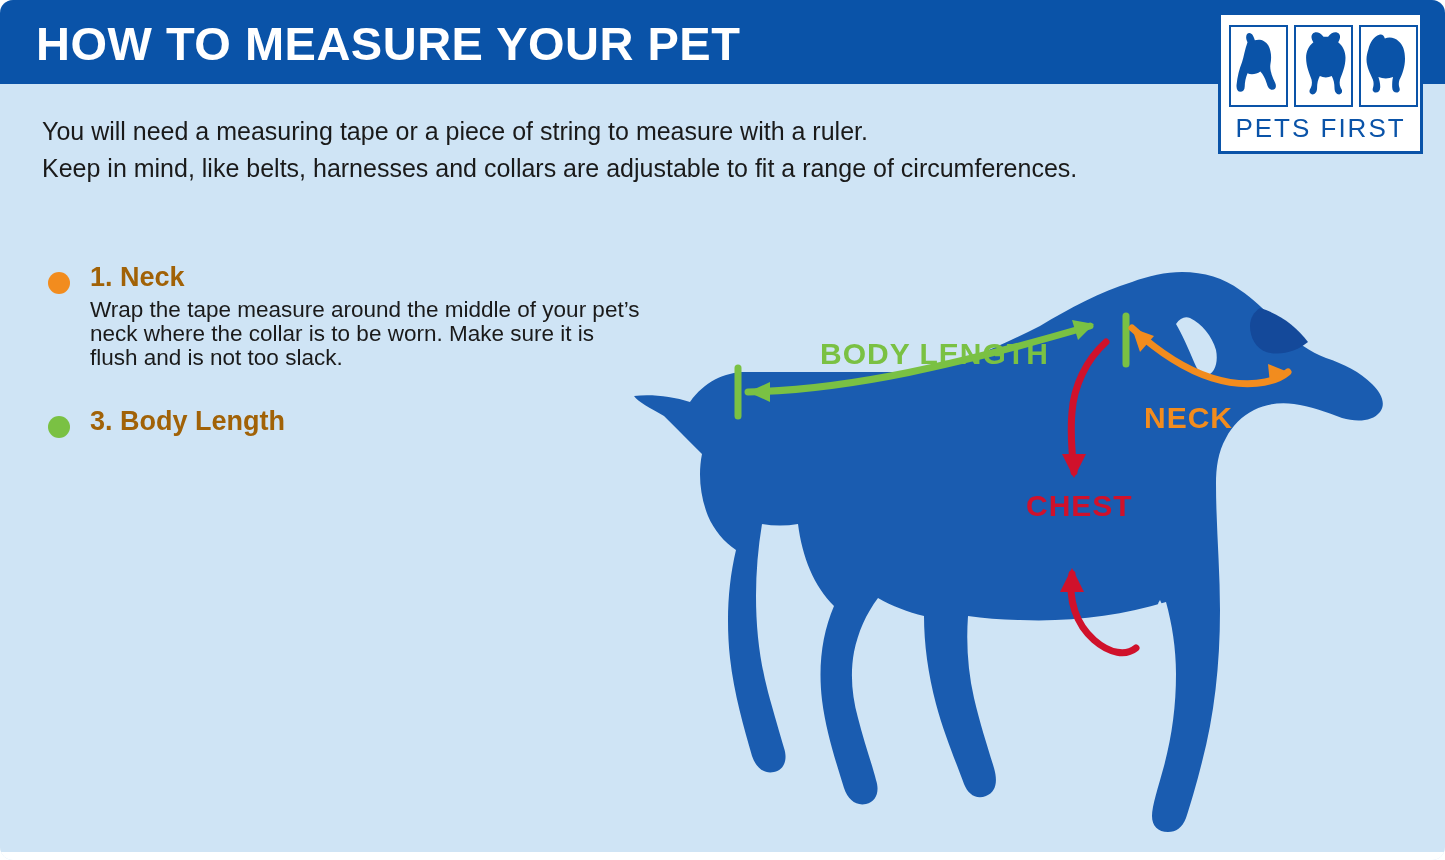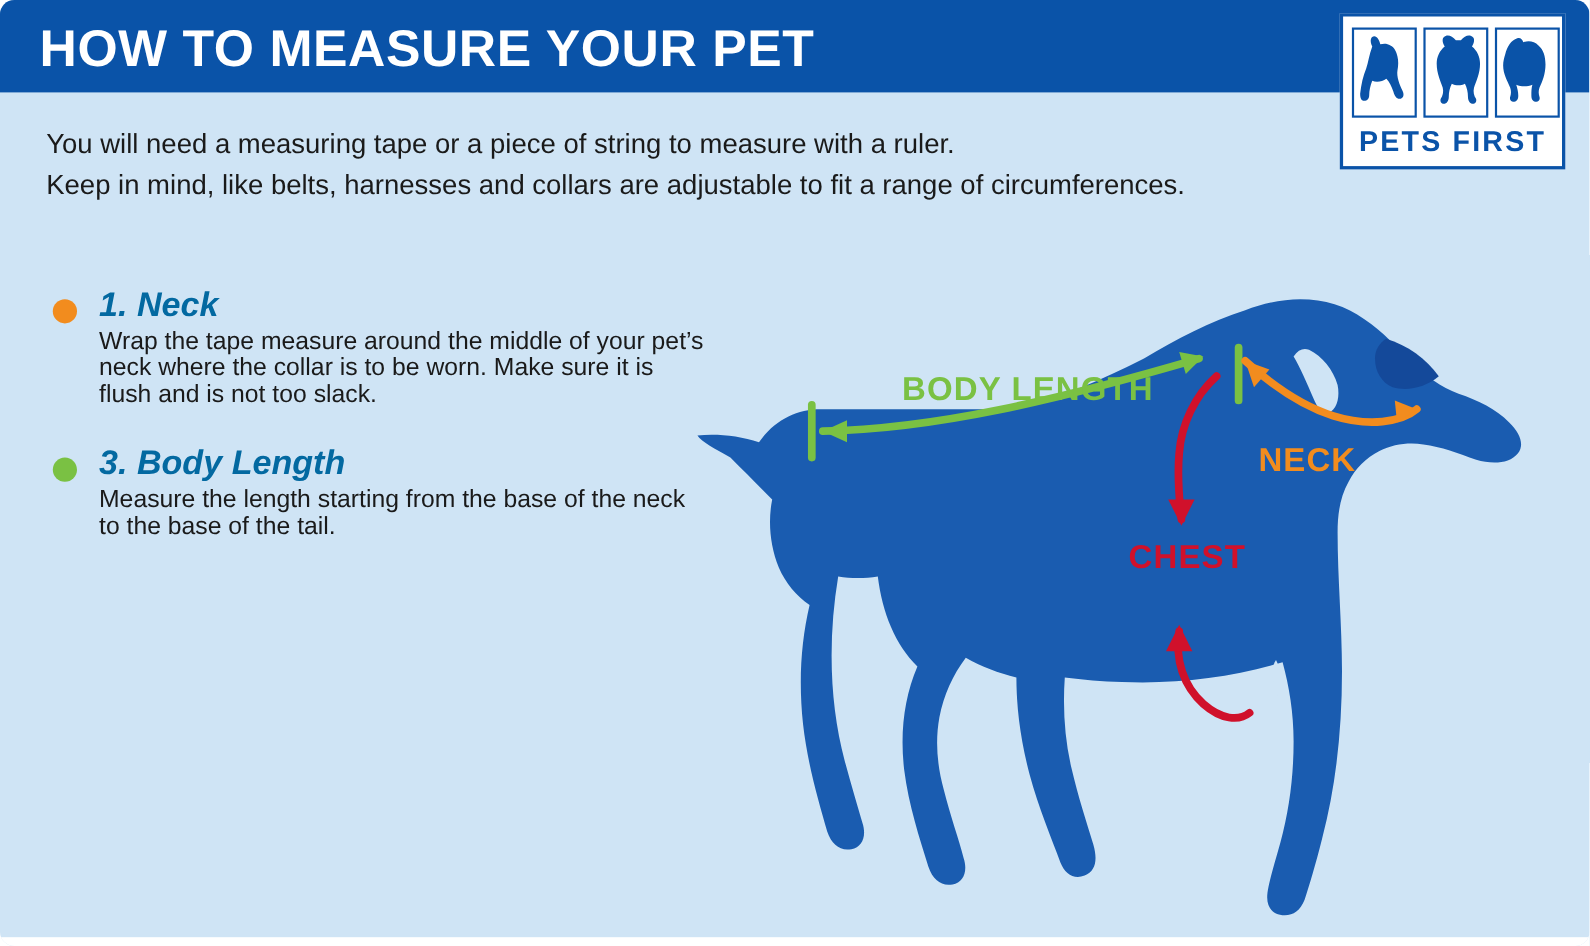--- a/index.html
+++ b/index.html
@@ -64,21 +64,21 @@
     overflow: hidden;
   }
   #logo-text {
     position: absolute;
     left: 0;
     right: 0;
     top: 98px;
     text-align: center;
     color: #0a53a8;
     font-size: 26px;
-    font-weight: bold;
+    font-weight: normal;
     letter-spacing: 2px;
     font-family: "Liberation Sans", sans-serif;
   }
   
   #intro {
     position: absolute;
     left: 42px;
     top: 113px;
     width: 1160px;
     color: #1a1a1a;
@@ -100,26 +100,25 @@
   }
   .step-dot {
     position: absolute;
     left: 6px;
     top: 10px;
     width: 22px;
     height: 22px;
     border-radius: 50%;
   }
   .step-title {
-    font-size: 31px;
+    font-size: 27px;
     font-weight: bold;
-    color: #0369a1;
+    color: #a16207;
     margin: 0 0 6px 0;
     line-height: 30px;
-    font-style: italic;
   }
   .step-desc {
     font-size: 22.5px;
     color: #1a1a1a;
     line-height: 24px;
   }
   
   #illustration {
     position: absolute;
     left: 620px;
@@ -176,21 +175,20 @@
     <div class="step">
       <span class="step-dot" style="background:#f28c1e"></span>
       <div class="step-title">1. Neck</div>
       <div class="step-desc">Wrap the tape measure around the middle of your pet’s neck where the collar is to be worn. Make sure it is flush and is not too slack.</div>
     </div>
 
 
     <div class="step">
       <span class="step-dot" style="background:#7ac143"></span>
       <div class="step-title">3. Body Length</div>
-      <div class="step-desc">Measure the length starting from the base of the neck to the base of the tail.</div>
     </div>
 
   </div>
 
   <div id="illustration">
     <svg viewBox="0 0 800 650" width="800" height="650" aria-hidden="true">
 
       <g>
         <path fill="#1a5cb0" d="M44 220
           C 30 212, 18 206, 14 200

